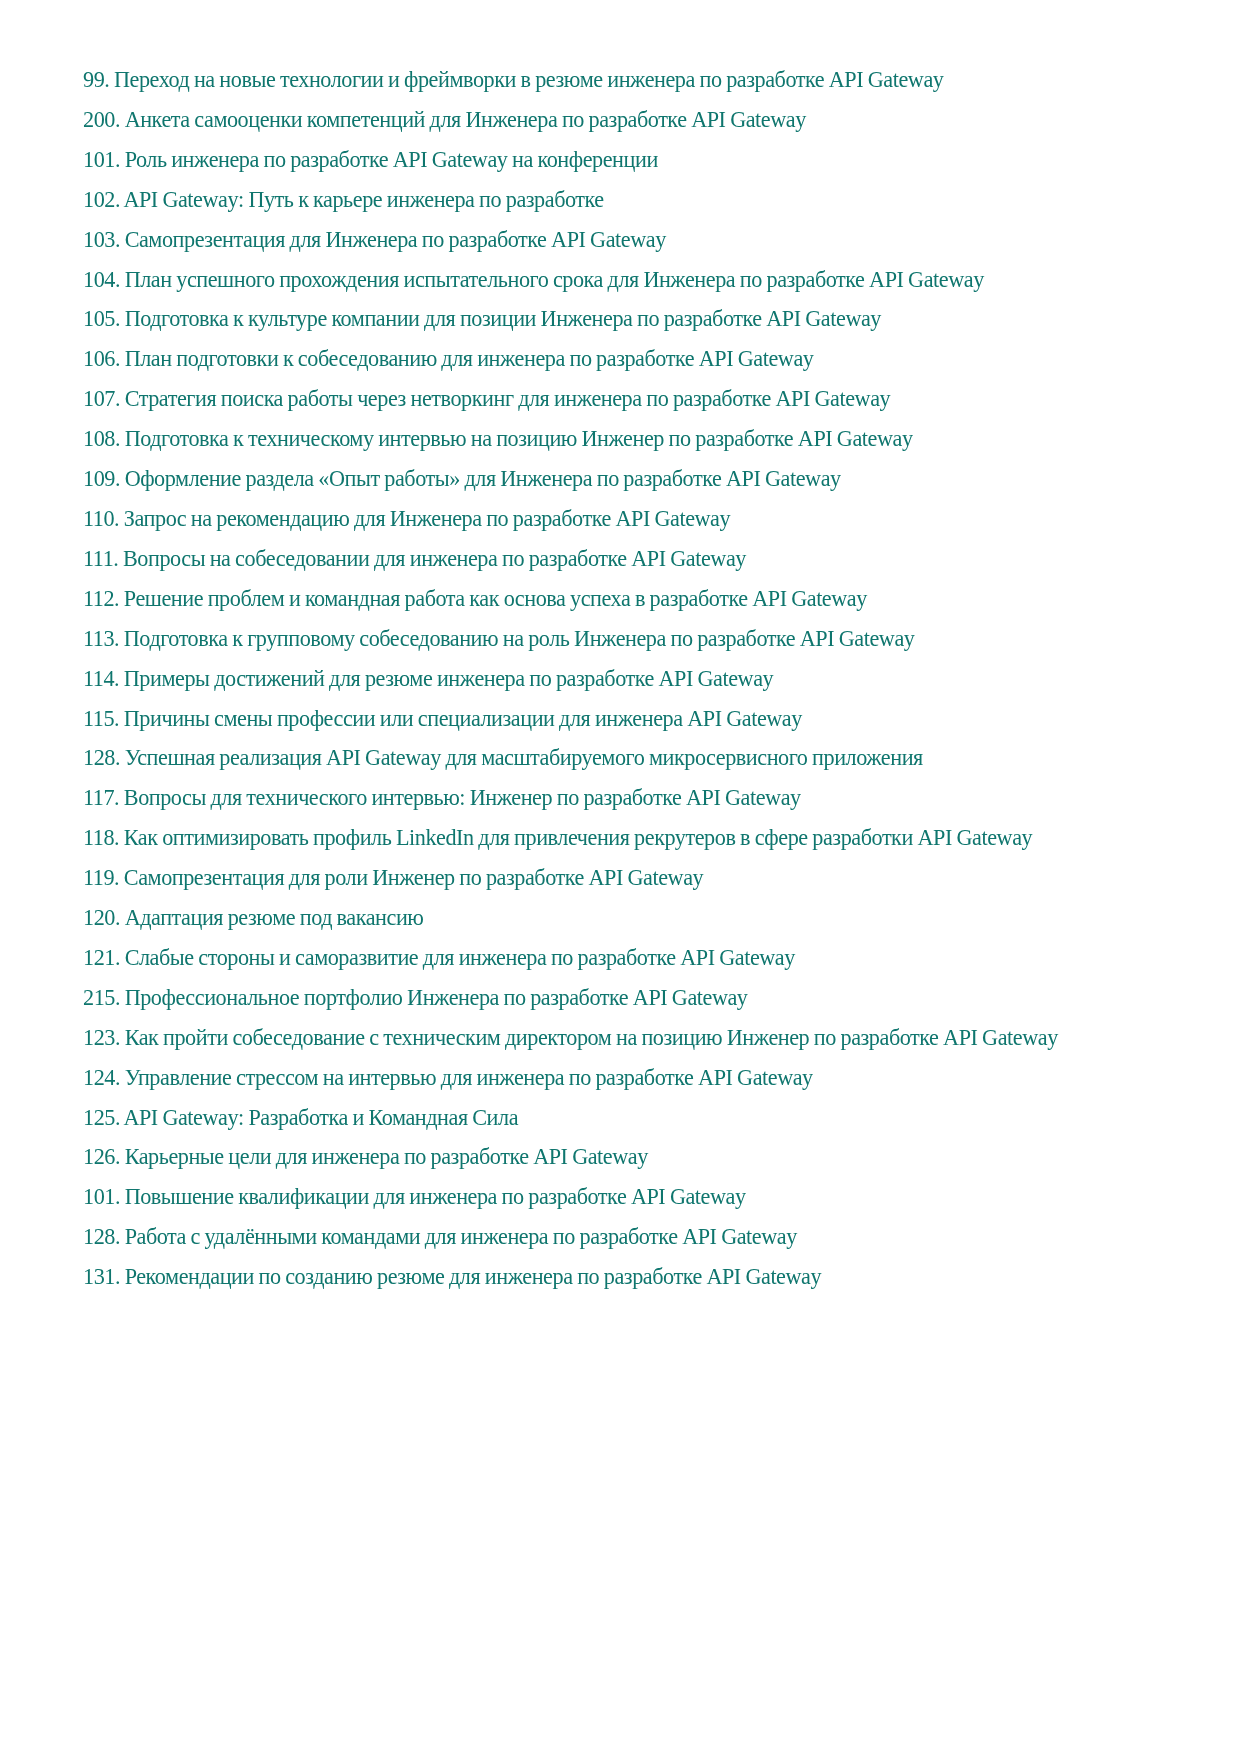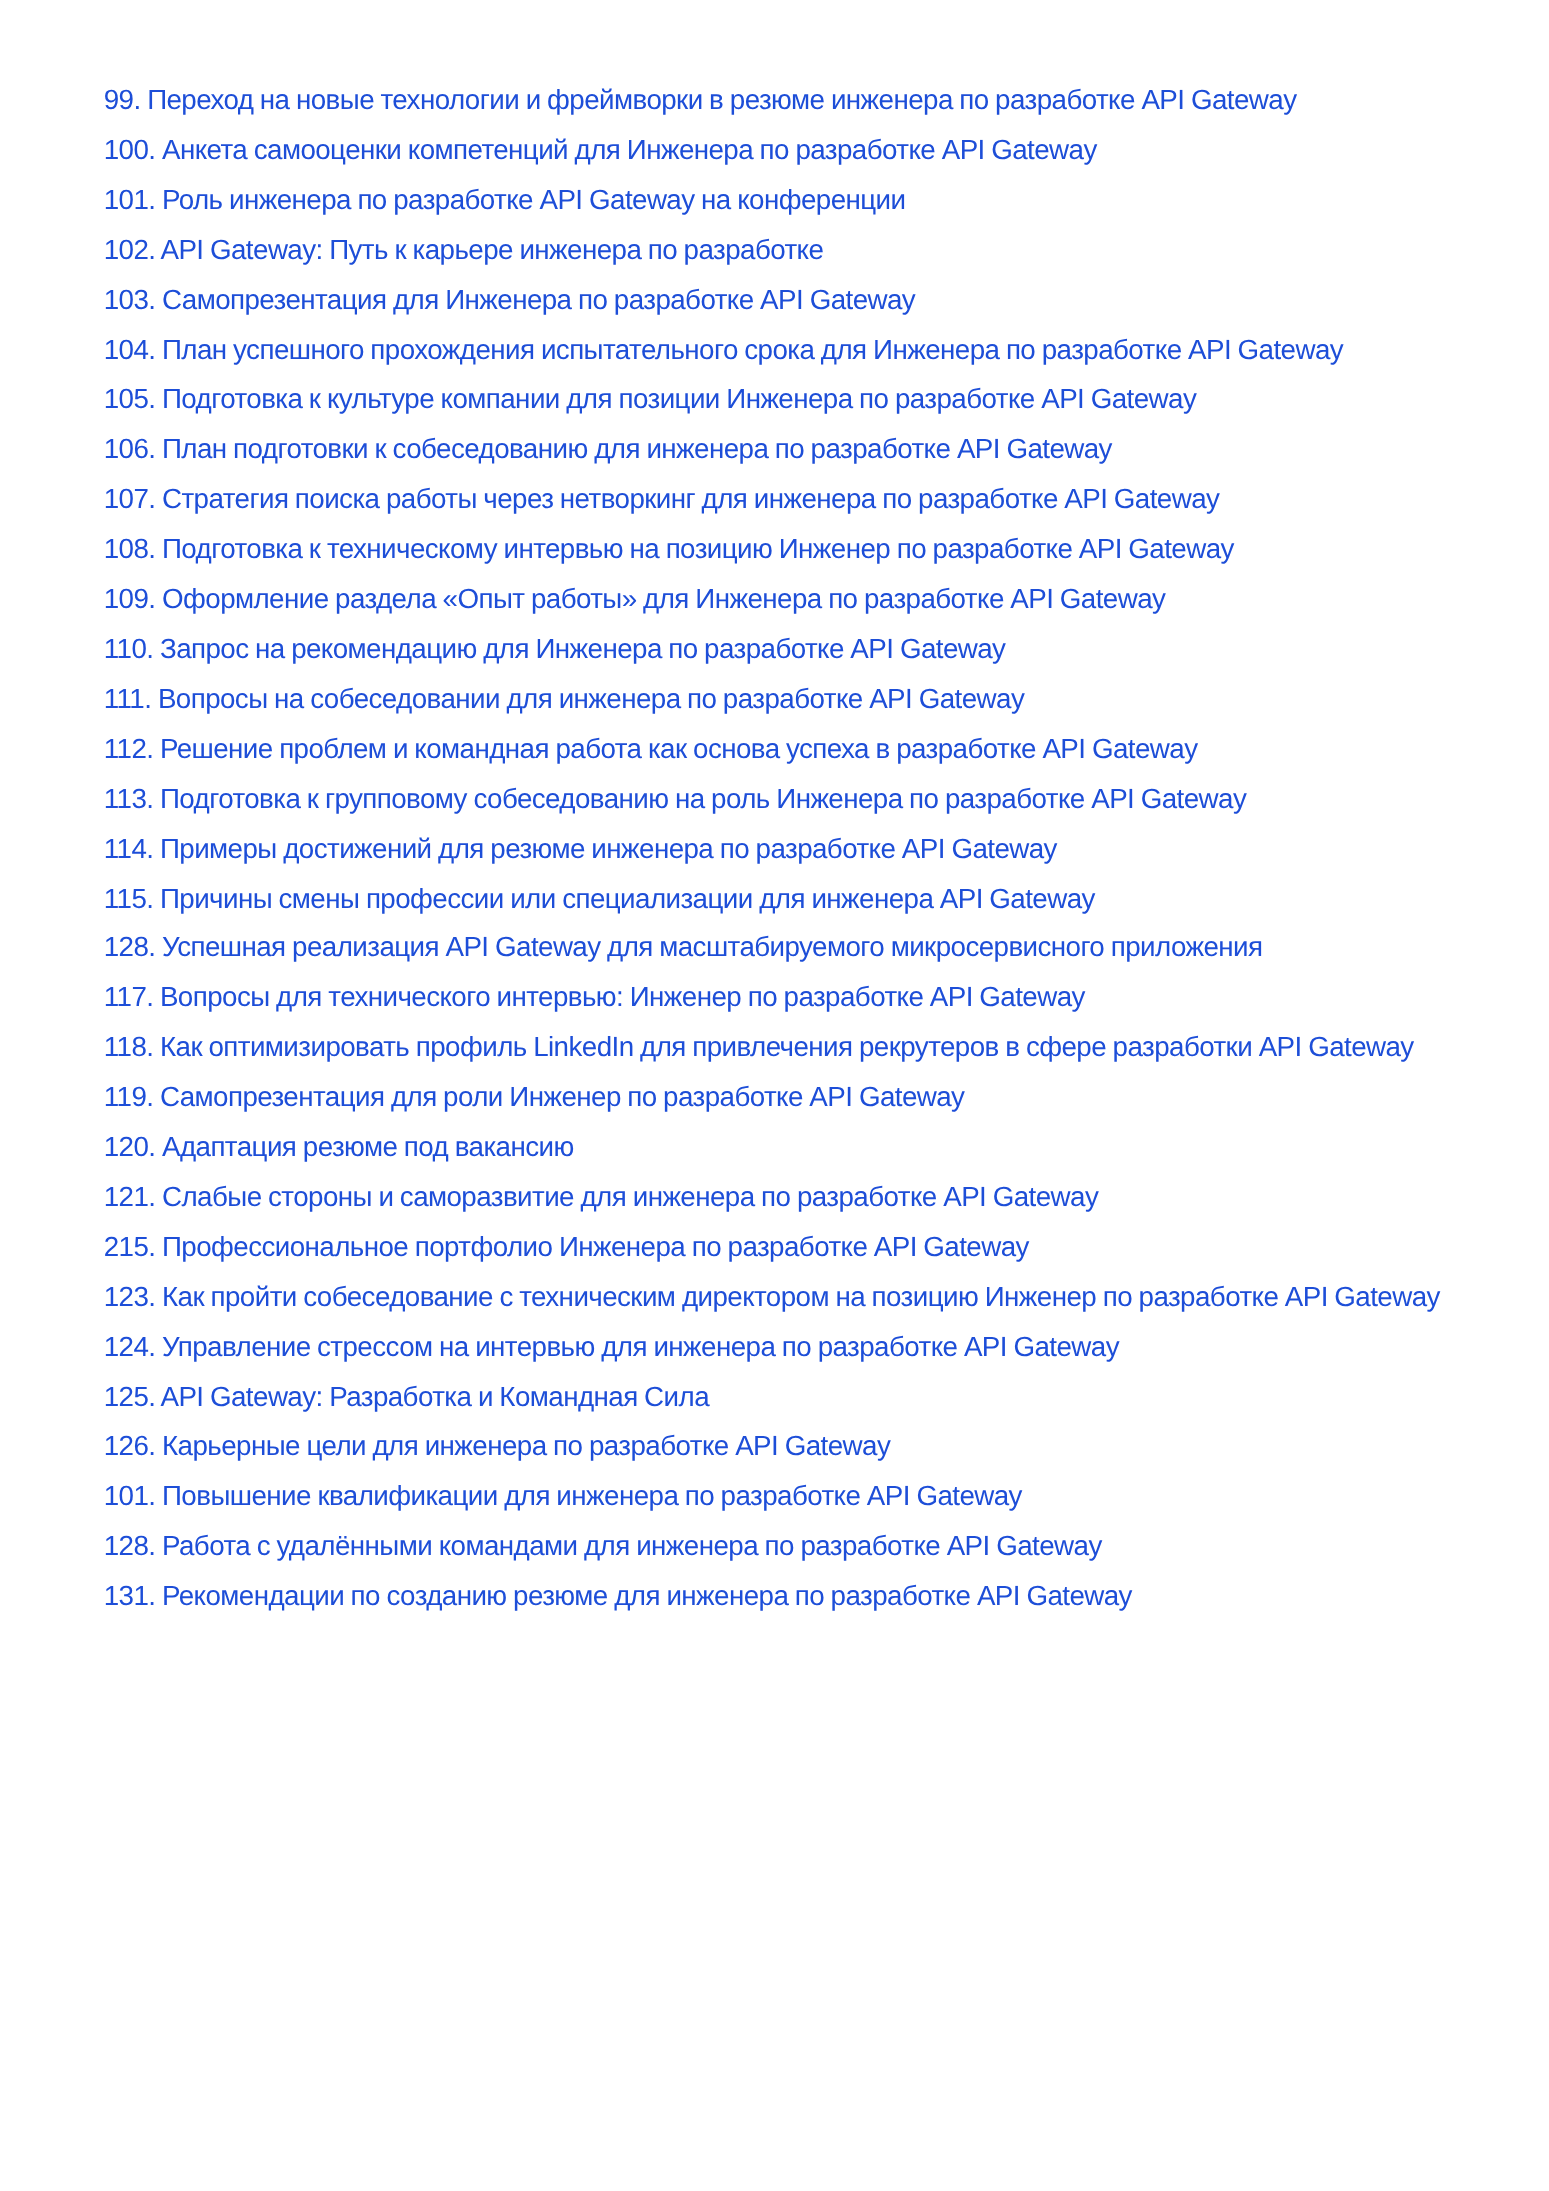--- a/index.html
+++ b/index.html
@@ -11,38 +11,38 @@
       width: 1239px;
       height: 1753px;
       overflow: hidden;
       position: relative;
     }
     .page {
       position: absolute;
       left: 83px;
       top: 60px;
       width: 1080px;
-      font-family: Liberation Sans, sans-serif;
+      font-family: Liberation Serif, serif;
       font-size: 22.2px;
       line-height: 39.9px;
-      color: #1d4ed8;
+      color: #0f766e;
       letter-spacing: -0.45px;
       word-spacing: -0.5px;
     }
     .item {
       margin: 0;
       padding: 0;
     }
   </style>
 </head>
 <body>
 
 <div class="page">
   <p class="item">99. Переход на новые технологии и фреймворки в резюме инженера по разработке API Gateway</p>
-  <p class="item">100. Анкета самооценки компетенций для Инженера по разработке API Gateway</p>
+  <p class="item">200. Анкета самооценки компетенций для Инженера по разработке API Gateway</p>
   <p class="item">101. Роль инженера по разработке API Gateway на конференции</p>
   <p class="item">102. API Gateway: Путь к карьере инженера по разработке</p>
   <p class="item">103. Самопрезентация для Инженера по разработке API Gateway</p>
   <p class="item">104. План успешного прохождения испытательного срока для Инженера по разработке API Gateway</p>
   <p class="item">105. Подготовка к культуре компании для позиции Инженера по разработке API Gateway</p>
   <p class="item">106. План подготовки к собеседованию для инженера по разработке API Gateway</p>
   <p class="item">107. Стратегия поиска работы через нетворкинг для инженера по разработке API Gateway</p>
   <p class="item">108. Подготовка к техническому интервью на позицию Инженер по разработке API Gateway</p>
   <p class="item">109. Оформление раздела «Опыт работы» для Инженера по разработке API Gateway</p>
   <p class="item">110. Запрос на рекомендацию для Инженера по разработке API Gateway</p>

